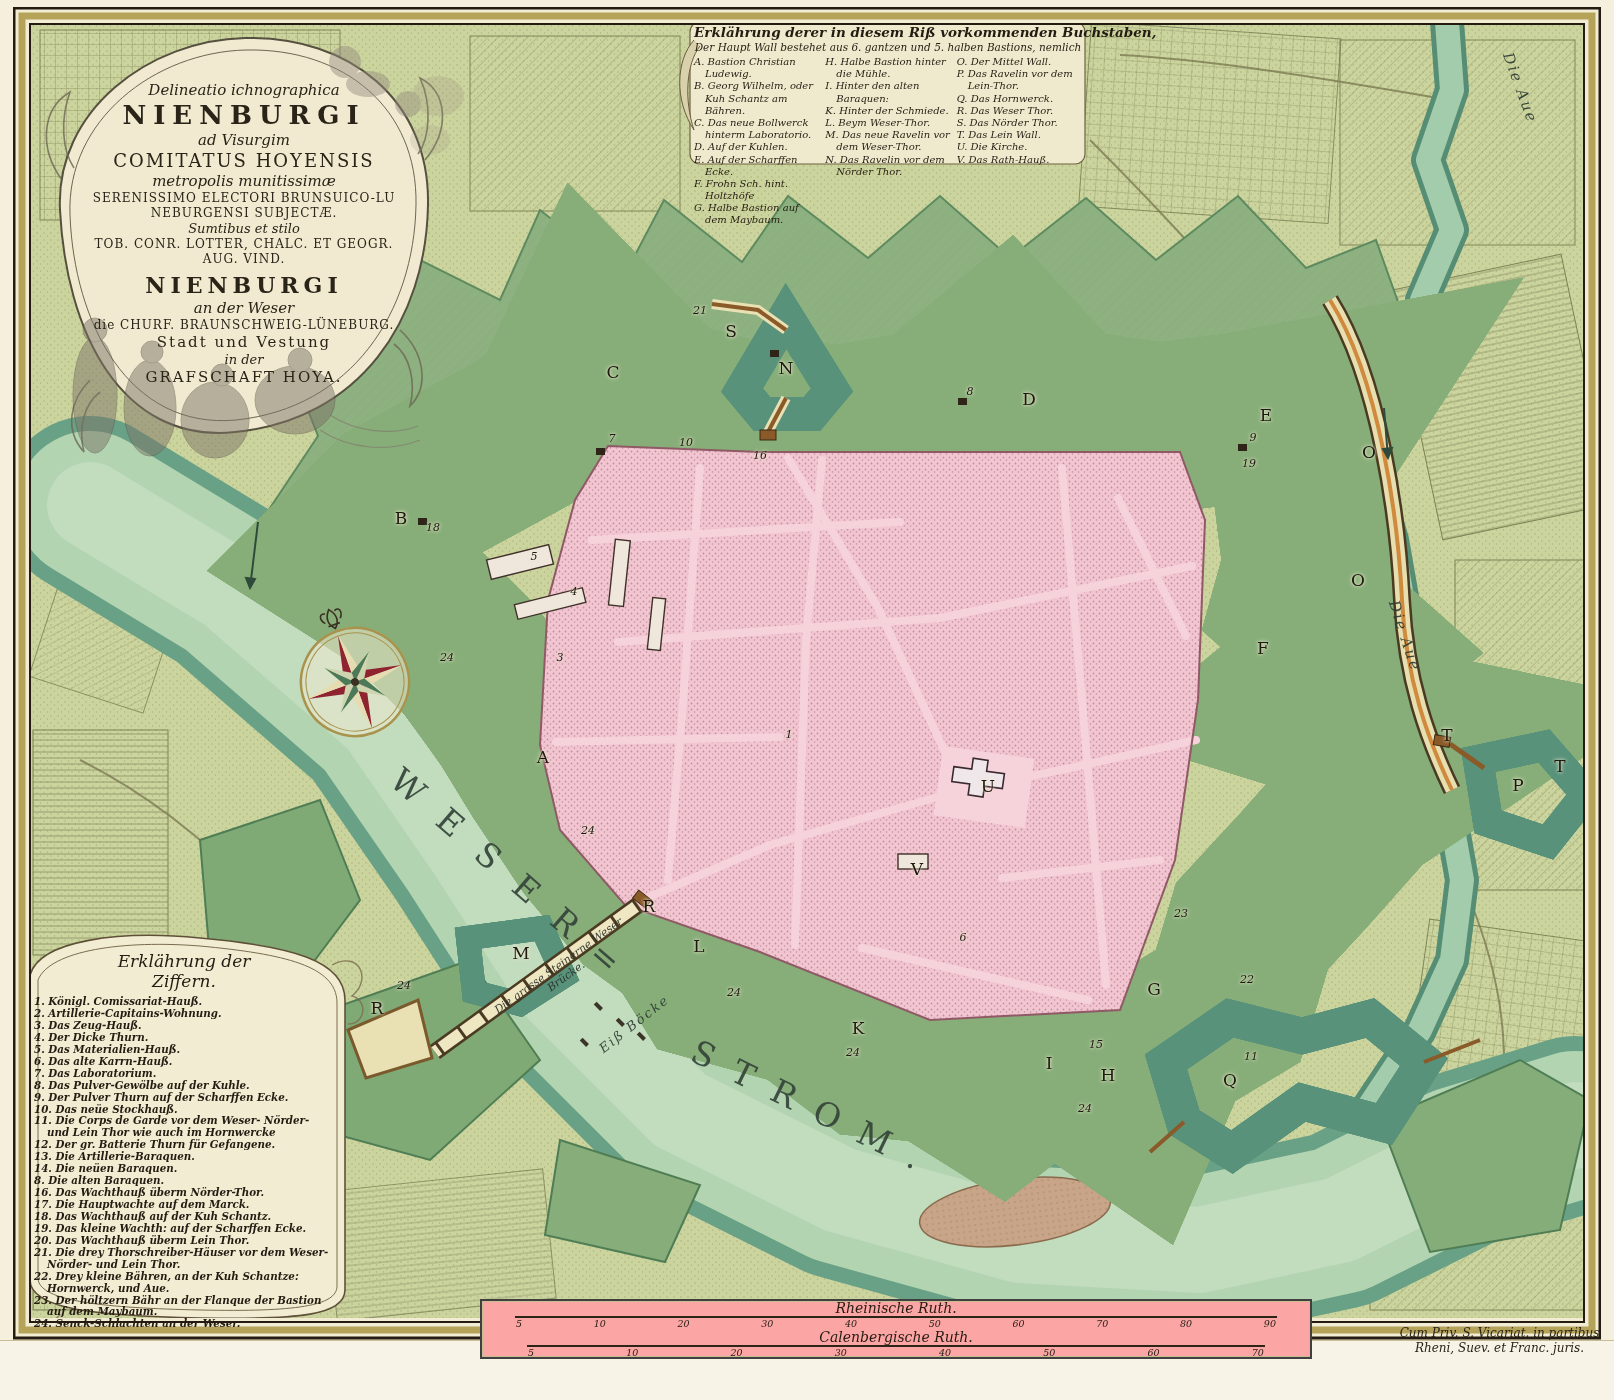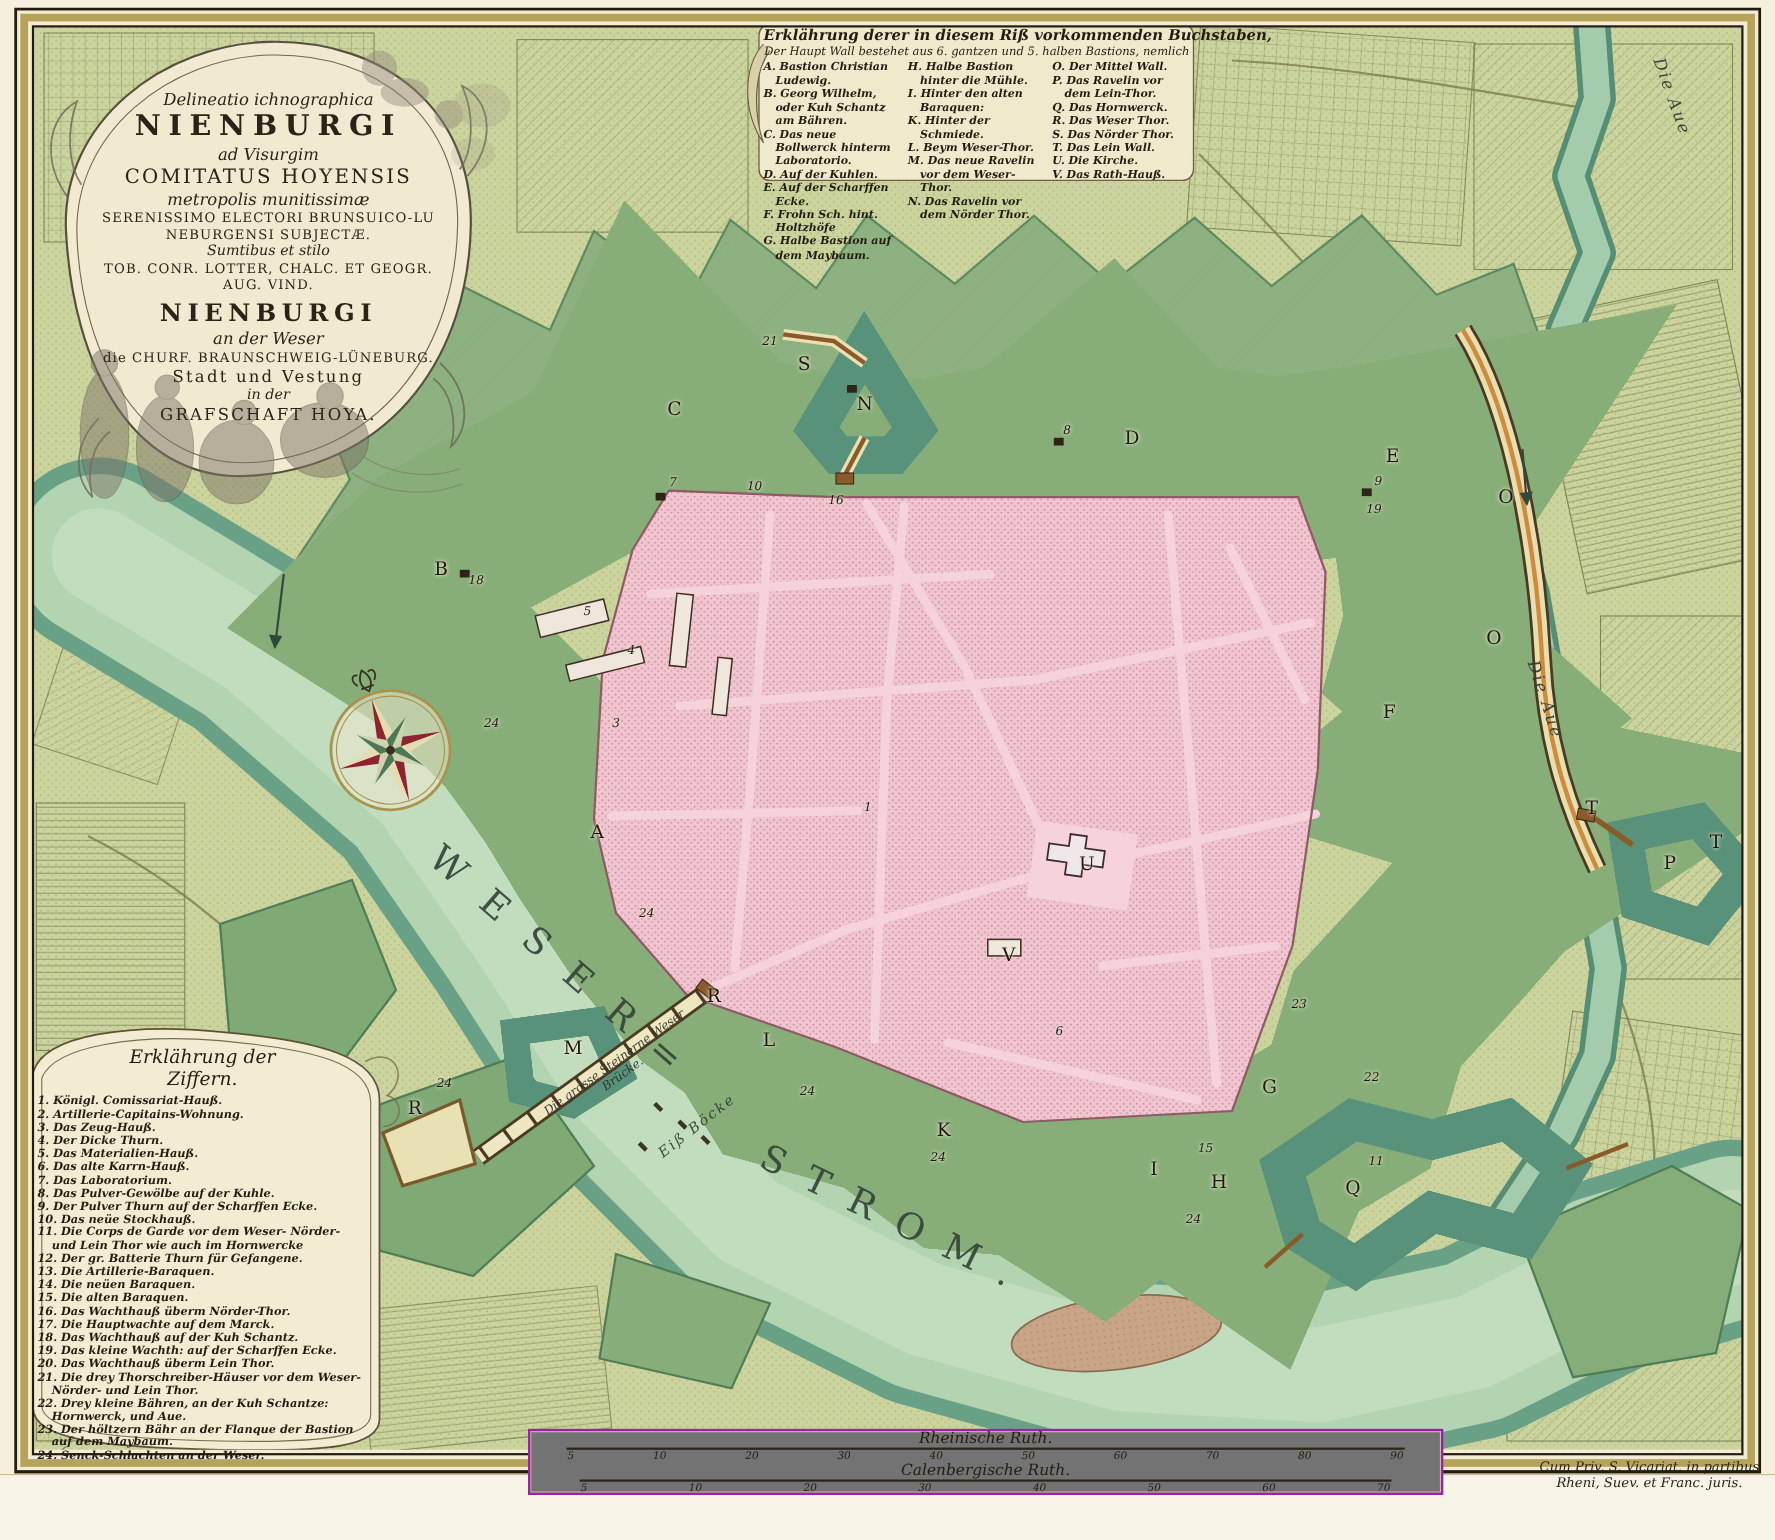--- a/index.html
+++ b/index.html
@@ -16,30 +16,30 @@
   .ct-big{font-size:26px;letter-spacing:7px;font-weight:bold;}
   .ct-big2{font-size:22px;letter-spacing:5px;font-weight:bold;margin-top:6px !important;}
   .ct-caps{font-size:18px;letter-spacing:2px;}
   .ct-caps2{font-size:15px;letter-spacing:2px;}
   .ct-sm{font-size:12px;letter-spacing:1px;}
   
   .letters-legend{left:694px;top:24px;width:388px;color:#241c12;}
   .ll-title{font-style:italic;font-weight:bold;font-size:13.5px;text-align:center;white-space:nowrap;}
   .ll-sub{font-style:italic;font-size:10.5px;text-align:center;margin:1px 0 3px 0;}
   .ll-cols{display:flex;gap:6px;}
-  .ll-col{flex:1;font-weight:bold;}
+  .ll-col{flex:1;}
   .lg-entry{font-style:italic;font-size:10px;line-height:1.22;padding-left:11px;text-indent:-11px;color:#241c12;}
   
   .numbers-legend{left:34px;top:952px;width:300px;color:#241c12;}
   .nl-title{font-style:italic;font-size:17px;text-align:center;line-height:1.15;}
   .nl-entries{margin-top:5px;font-weight:bold;}
   .nl-entry{font-style:italic;font-size:10.3px;line-height:1.16;padding-left:13px;text-indent:-13px;}
   
-  .scale-panel{left:480px;top:1299px;width:828px;height:56px;background:#737373;
-      border:2px solid #a21caf;box-shadow:inset 0 0 0 1px #c9bc93;
+  .scale-panel{left:480px;top:1299px;width:828px;height:56px;background:#fca5a5;
+      border:2px solid #404040;box-shadow:inset 0 0 0 1px #c9bc93;
       display:flex;flex-direction:column;align-items:center;justify-content:center;gap:1px;}
   .ruler-label{font-style:italic;font-size:14px;color:#241c12;line-height:1;}
   .ruler-bar{height:6px;border:1px solid #2c2416;
       background:repeating-linear-gradient(90deg,#2e2519 0 42px,#f3eedd 42px 84px);}
   .rb1{width:760px;}
   .rb2{width:736px;}
   .ticks{display:flex;justify-content:space-between;font-style:italic;font-size:9.5px;color:#241c12;line-height:1;}
   .tk1{width:760px;}
   .tk2{width:736px;}
   
@@ -418,21 +418,21 @@
         <div class="nl-entry">5. Das Materialien-Hauß.</div>
         <div class="nl-entry">6. Das alte Karrn-Hauß.</div>
         <div class="nl-entry">7. Das Laboratorium.</div>
         <div class="nl-entry">8. Das Pulver-Gewölbe auf der Kuhle.</div>
         <div class="nl-entry">9. Der Pulver Thurn auf der Scharffen Ecke.</div>
         <div class="nl-entry">10. Das neüe Stockhauß.</div>
         <div class="nl-entry">11. Die Corps de Garde vor dem Weser- Nörder- und Lein Thor wie auch im Hornwercke</div>
         <div class="nl-entry">12. Der gr. Batterie Thurn für Gefangene.</div>
         <div class="nl-entry">13. Die Artillerie-Baraquen.</div>
         <div class="nl-entry">14. Die neüen Baraquen.</div>
-        <div class="nl-entry">15. Die alten Baraquen.</div>
+        <div class="nl-entry">8. Die alten Baraquen.</div>
         <div class="nl-entry">16. Das Wachthauß überm Nörder-Thor.</div>
         <div class="nl-entry">17. Die Hauptwachte auf dem Marck.</div>
         <div class="nl-entry">18. Das Wachthauß auf der Kuh Schantz.</div>
         <div class="nl-entry">19. Das kleine Wachth: auf der Scharffen Ecke.</div>
         <div class="nl-entry">20. Das Wachthauß überm Lein Thor.</div>
         <div class="nl-entry">21. Die drey Thorschreiber-Häuser vor dem Weser- Nörder- und Lein Thor.</div>
         <div class="nl-entry">22. Drey kleine Bähren, an der Kuh Schantze: Hornwerck, und Aue.</div>
         <div class="nl-entry">23. Der höltzern Bähr an der Flanque der Bastion auf dem Maybaum.</div>
         <div class="nl-entry">24. Senck-Schlachten an der Weser.</div>
       </div>

